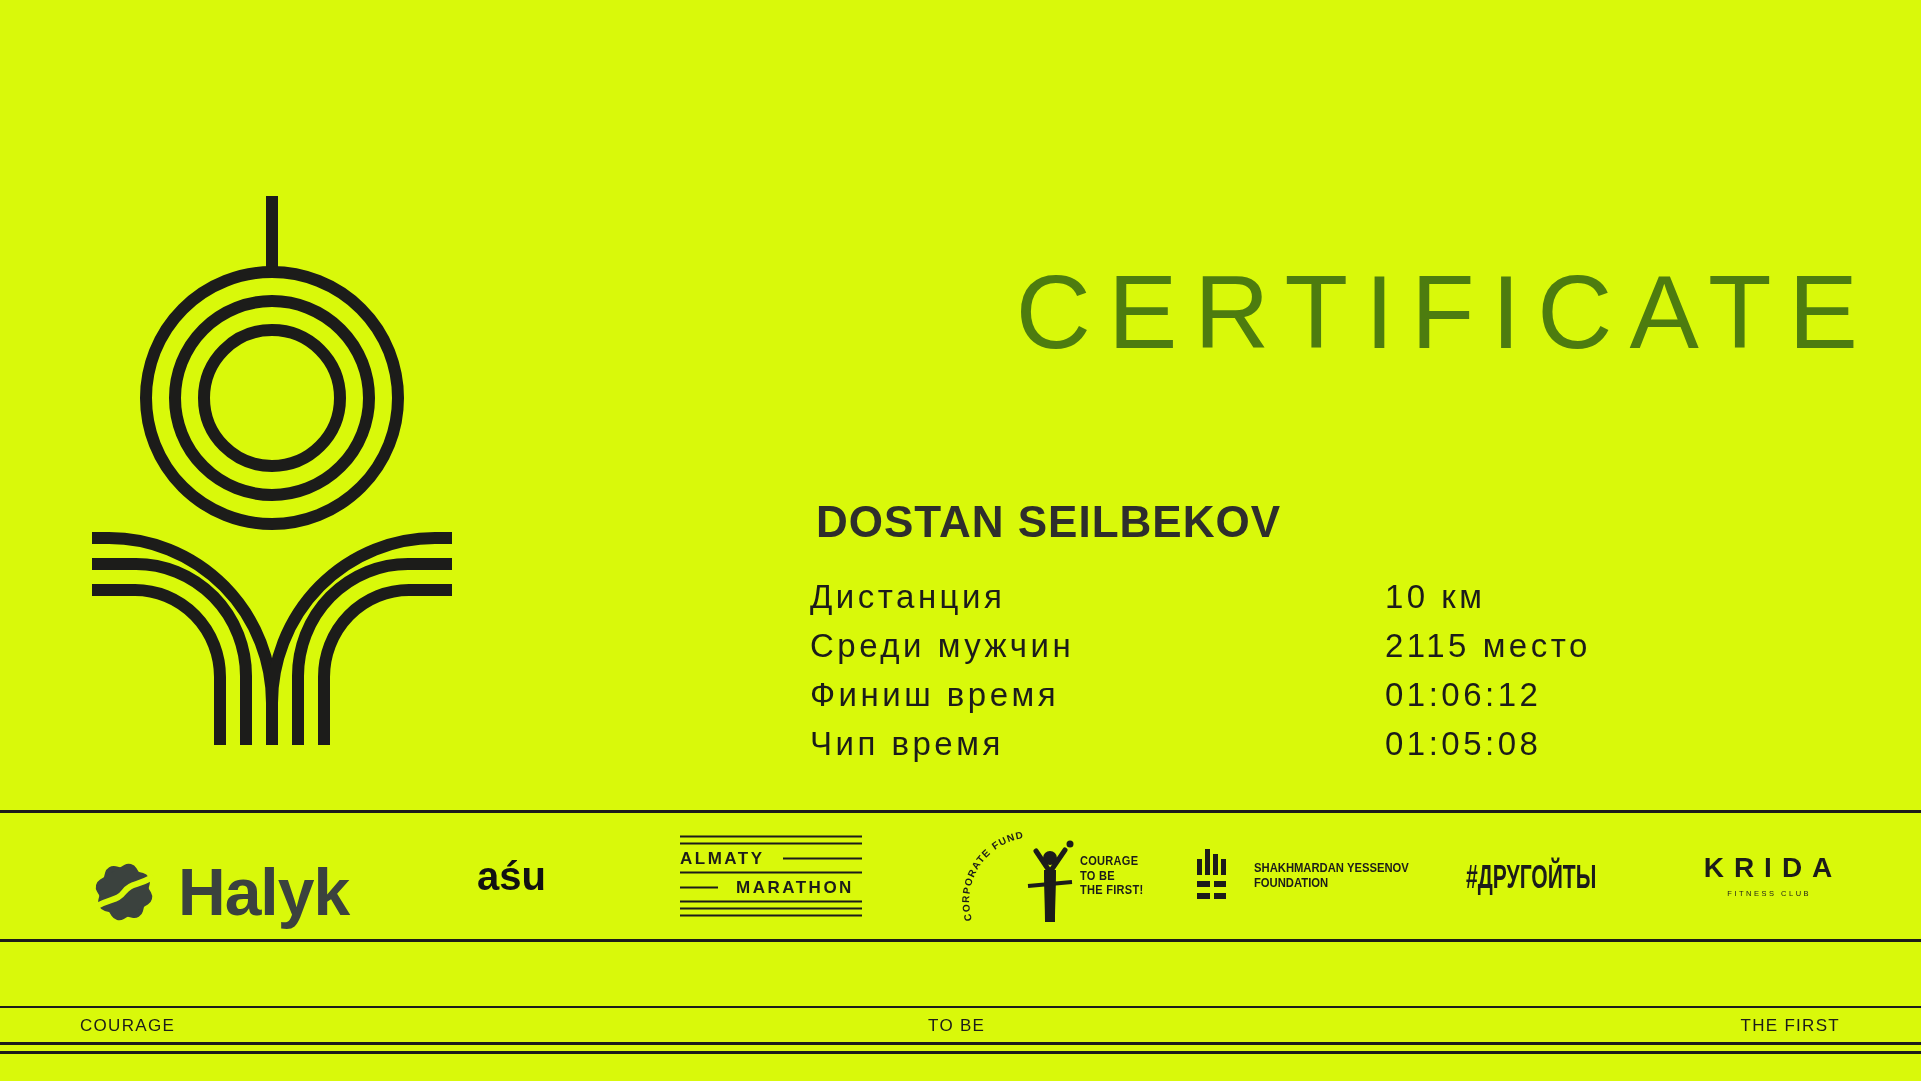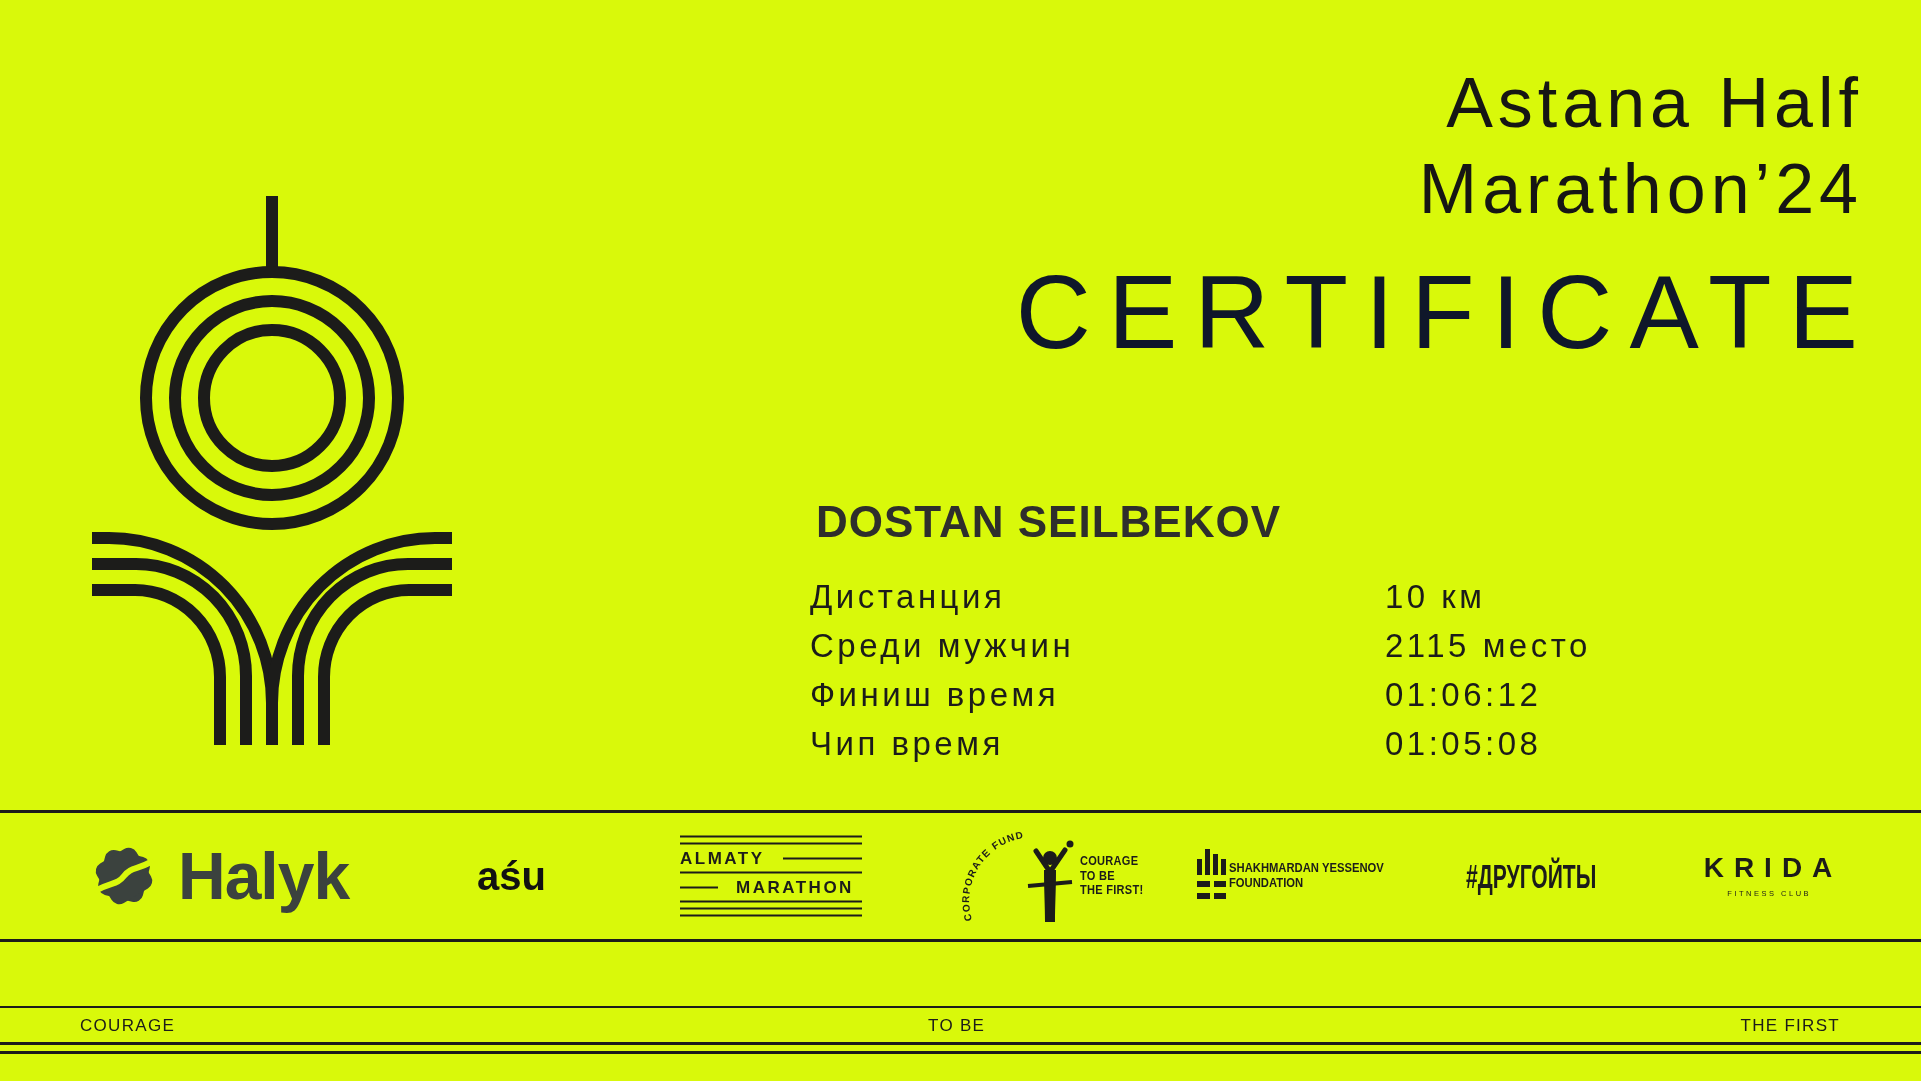--- a/index.html
+++ b/index.html
@@ -12,48 +12,48 @@
   .emblem{position:absolute;left:0;top:0;}
   
   .event-title{
     position:absolute;top:60px;right:63px;margin-right:-5px;
     font-size:70px;line-height:86px;font-weight:500;letter-spacing:5px;
     text-align:right;white-space:pre-line;color:#161614;
   }
   .cert-word{
     position:absolute;top:252px;right:63px;margin-right:-17px;
     font-size:104px;line-height:120px;font-weight:500;letter-spacing:17px;
-    color:#0f172a;white-space:nowrap;
+    color:#4d7c0f;white-space:nowrap;
   }
   
   .runner-name{
     position:absolute;left:810px;top:500px;
     font-size:44px;font-weight:700;letter-spacing:1px;color:#2E2E2C;line-height:1;margin-left:6px;
   }
   .results{position:absolute;left:810px;top:577px;width:1050px;}
   .result-row{height:49px;font-size:33px;letter-spacing:3.5px;line-height:40px;white-space:nowrap;}
   .result-label{display:inline-block;width:575px;}
   .result-value{display:inline-block;}
   
   .sponsor-band{
     position:absolute;left:0;top:810px;width:1921px;height:132px;
     border-top:3px solid #1C1C1A;border-bottom:3px solid #1C1C1A;box-sizing:border-box;
   }
   .sp{position:absolute;top:50%;transform:translateY(-50%);}
-  .halyk{left:84px;display:flex;align-items:center;gap:14px;color:#3B423E;}
+  .halyk{left:84px;display:flex;align-items:center;gap:14px;color:#3B423E;margin-top:16px;}
   .halyk-word{font-size:66px;font-weight:600;letter-spacing:-1px;line-height:1;}
   .asu{left:477px;font-size:40px;font-weight:600;letter-spacing:0;color:#111;line-height:1;}
   .almaty{left:680px;width:182px;}
   .alm-line{height:2px;background:#1C1C1A;margin:5px 0;}
   .alm-row{display:flex;align-items:center;gap:18px;}
   .alm-txt{font-size:17px;font-weight:700;letter-spacing:2.5px;line-height:1;}
   .alm-fill{flex:1;height:2px;background:#1C1C1A;}
   .courage-logo{left:958px;display:flex;align-items:center;}
   .courage-text{font-size:12px;font-weight:700;line-height:14.5px;letter-spacing:.3px;transform:scaleX(.92);transform-origin:left center;white-space:pre-line;}
-  .yessenov{left:1197px;display:flex;align-items:center;gap:0;}
+  .yessenov{left:1197px;display:flex;align-items:center;gap:25px;}
   .yes-text{font-size:12.5px;font-weight:700;line-height:15px;letter-spacing:0;transform:scaleX(.9);transform-origin:left center;white-space:pre-line;}
   .drugoity{left:1466px;font-size:34px;font-weight:800;transform:translateY(-50%) scaleX(.62);transform-origin:left center;white-space:nowrap;letter-spacing:0;}
   .krida{left:1698px;width:140px;text-align:center;}
   .krida-word{font-size:28px;font-weight:700;letter-spacing:10px;margin-right:-10px;line-height:1;}
   .krida-sub{font-size:7.5px;letter-spacing:2.5px;margin-top:7px;margin-right:-2.5px;text-align:center;}
   
   .rule{position:absolute;left:0;width:1921px;background:#1C1C1A;}
   .rule-a{top:1006px;height:2px;}
   .rule-b{top:1042px;height:3px;}
   .rule-c{top:1051px;height:3px;}
@@ -76,22 +76,20 @@
 
     <path d="M 92 538 H 109 A 163 165 0 0 1 272 703 V 745"></path>
     <path d="M 92 564 H 136 A 110 112 0 0 1 246 676 V 745"></path>
     <path d="M 92 590 H 135 A 85 87 0 0 1 220 677 V 745"></path>
 
     <path d="M 452 538 H 435 A 163 165 0 0 0 272 703 V 745"></path>
     <path d="M 452 564 H 408 A 110 112 0 0 0 298 676 V 745"></path>
     <path d="M 452 590 H 409 A 85 87 0 0 0 324 677 V 745"></path>
   </svg>
 
-  <div class="event-title">Astana Half
-Marathon’24</div>
   <div class="cert-word">CERTIFICATE</div>
 
   <div class="runner-name">DOSTAN SEILBEKOV</div>
 
   <div class="results">
     <div class="result-row">
       <span class="result-label">Дистанция</span><span class="result-value">10 км</span>
     </div>
     <div class="result-row">
       <span class="result-label">Среди мужчин</span><span class="result-value">2115 место</span>

